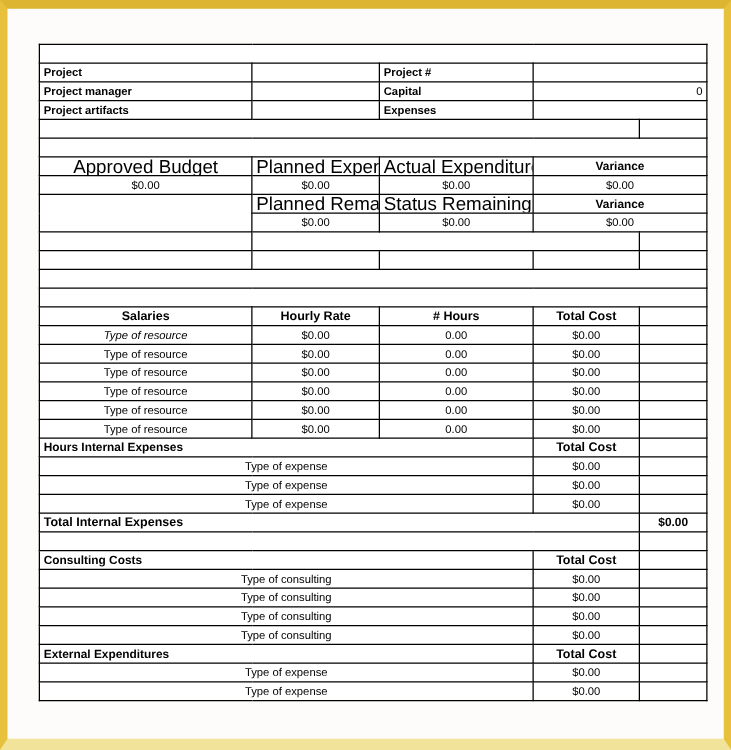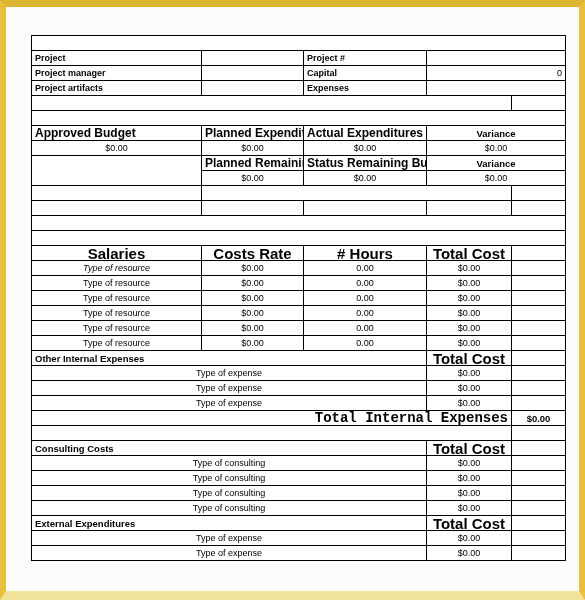--- a/index.html
+++ b/index.html
@@ -72,22 +72,23 @@
   }
   td.cream {
     background: #fcf8d4;
   }
   td.cream-b {
     background: #fcf8d4;
     font-weight: bold;
   }
   td.cream-hdr {
     background: #fcf8d4;
-    font-weight: bold;
-    font-size: 12px;
+    font-weight: normal;
+    text-align: center;
+    font-size: 15px;
     white-space: normal;
     line-height: 11px;
   }
   td.cream-hdr-v {
     background: #fcf8d4;
     font-weight: bold;
     text-align: center;
     font-size: 9.5px;
     vertical-align: bottom;
     padding-bottom: 3px;
@@ -117,37 +118,36 @@
     text-align: center;
     font-size: 9px;
     margin-top: 12px;
   }
   td.sub i {
     font-style: italic;
   }
   td.lbl-b-ind {
     background: #fcf8d4;
     font-weight: bold;
-    font-size: 15px;
+    font-size: 10px;
     text-align: center;
   }
   td.lbl-b-ind-left {
     background: #fcf8d4;
     font-weight: bold;
     font-size: 9.5px;
     padding-left: 22px;
     text-align: left;
   }
   td.tot-row {
     background: #fcf8d4;
     font-weight: bold;
-    font-size: 14px;
+    font-size: 10px;
     padding-left: 16px;
-    text-align: right;
-    font-family: Liberation Mono, monospace;
+    text-align: left;
   }
   td.blank {
     background: #ffffff;
   }
   td.tall {
     height: 40px;
   }
   td.mid {
     height: 26px;
   }
@@ -245,21 +245,21 @@
         <tr>
           <td class="blue" colspan="5">Budget Details</td>
         </tr>
 
         <tr>
           <td class="blue-left" colspan="5">Internal Expenses</td>
         </tr>
 
         <tr>
           <td class="lbl-b-ind">Salaries</td>
-          <td class="lbl-b-ind">Costs Rate</td>
+          <td class="lbl-b-ind">Hourly Rate</td>
           <td class="lbl-b-ind"># Hours</td>
           <td class="lbl-b-ind">Total Cost</td>
           <td class="cream"></td>
         </tr>
 
         <tr>
           <td class="sub"><i>Type of resource</i></td>
           <td class="num">$0.00</td>
           <td class="num">0.00</td>
           <td class="num">$0.00</td>
@@ -295,21 +295,21 @@
         </tr>
         <tr>
           <td class="sub">Type of resource</td>
           <td class="num">$0.00</td>
           <td class="num">0.00</td>
           <td class="num">$0.00</td>
           <td class="cream"></td>
         </tr>
 
         <tr>
-          <td class="lbl-b-ind-left" colspan="3">Other Internal Expenses</td>
+          <td class="lbl-b-ind-left" colspan="3">Hours Internal Expenses</td>
           <td class="lbl-b-ind">Total Cost</td>
           <td class="cream"></td>
         </tr>
         <tr>
           <td class="sub" colspan="3">Type of expense</td>
           <td class="num">$0.00</td>
           <td class="cream"></td>
         </tr>
         <tr>
           <td class="sub" colspan="3">Type of expense</td>

